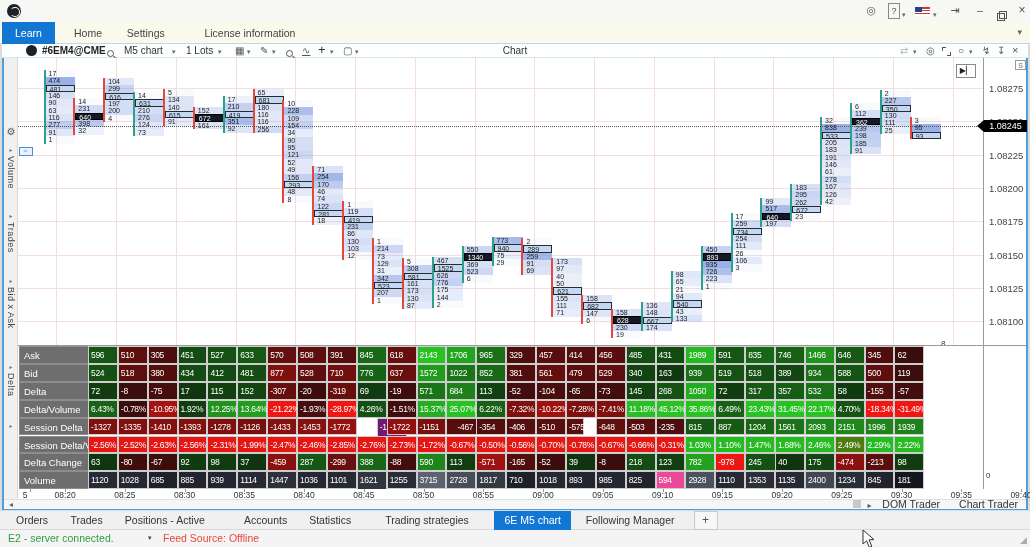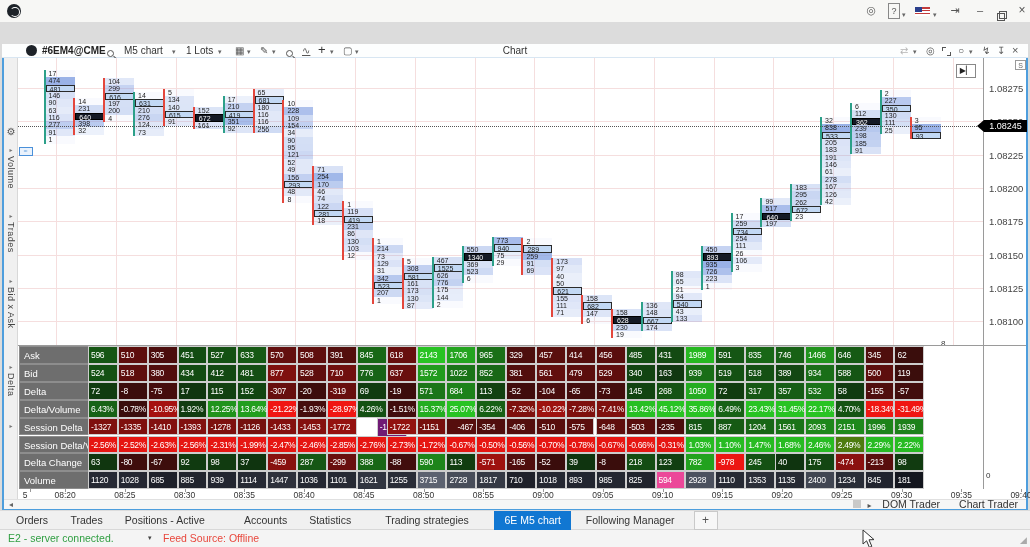--- a/index.html
+++ b/index.html
@@ -95,20 +95,29 @@
     <span class="abs tb-ico" style="left:888px;width:12px;border:1px solid #888;font-size:9px;">?</span>
     <span class="abs tb-ico caret" style="left:902px;top:7px;">▾</span>
     <span class="abs mini-flag" style="left:915px;"></span>
     <span class="abs tb-ico caret" style="left:933px;top:7px;">▾</span>
     <span class="abs tb-ico" style="left:948px;width:14px;">⇥</span>
     <span class="abs tb-ico" style="left:973px;width:14px;">–</span>
     <span class="abs ic-rest" style="left:997px;top:6px;"></span>
     <span class="abs tb-ico" style="left:1015px;width:14px;font-size:12px;">×</span>
   </div>
 
+  <div class="abs" id="ribbon">
+    <div id="ribbon-tabs">
+        <div class="rtab active" style="left: 2px;">Learn</div>
+        <div class="rtab" style="left: 61px;">Home</div>
+        <div class="rtab" style="left: 113.8px;">Settings</div>
+        <div class="rtab" style="left: 191.4px;">License information</div>
+      </div>
+    <span class="abs" id="ribbon-collapse">▾</span>
+  </div>
 
   <div class="abs" id="chartwin"></div>
 
   <div class="abs" id="wheader">
     <span class="wh-item" style="left:24px;top:1px;">
         <span class="abs" style="width:11px;height:11px;border-radius:50%;background:#1d2228;"></span>
       </span>
     <span class="wh-item" style="left:40px;font-weight:bold;color:#222;">#6EM4@CME</span>
     <span class="wh-item" style="left:105px;top:3px;"><span class="lens"></span></span>
     <span class="wh-item" style="left:122px;">M5 chart</span>
@@ -579,21 +588,21 @@
       <div class="tcell" style="left: 326.96px; top: 399.7px; width: 29.87px; height: 17.9px; background: rgb(240, 22, 18);">-28.97%</div>
       <div class="tcell" style="left: 356.83px; top: 399.7px; width: 29.87px; height: 17.9px; background: rgb(20, 80, 19);">4.26%</div>
       <div class="tcell" style="left: 386.7px; top: 399.7px; width: 29.87px; height: 17.9px; background: rgb(64, 13, 13);">-1.51%</div>
       <div class="tcell" style="left: 416.57px; top: 399.7px; width: 29.87px; height: 17.9px; background: rgb(36, 173, 32);">15.37%</div>
       <div class="tcell" style="left: 446.44px; top: 399.7px; width: 29.87px; height: 17.9px; background: rgb(40, 195, 35);">25.07%</div>
       <div class="tcell" style="left: 476.31px; top: 399.7px; width: 29.87px; height: 17.9px; background: rgb(23, 96, 21);">6.22%</div>
       <div class="tcell" style="left: 506.18px; top: 399.7px; width: 29.87px; height: 17.9px; background: rgb(126, 16, 14);">-7.32%</div>
       <div class="tcell" style="left: 536.05px; top: 399.7px; width: 29.87px; height: 17.9px; background: rgb(157, 18, 15);">-10.22%</div>
       <div class="tcell" style="left: 565.92px; top: 399.7px; width: 29.87px; height: 17.9px; background: rgb(126, 16, 14);">-7.28%</div>
       <div class="tcell" style="left: 595.79px; top: 399.7px; width: 29.87px; height: 17.9px; background: rgb(127, 16, 14);">-7.41%</div>
-      <div class="tcell" style="left: 625.66px; top: 399.7px; width: 29.87px; height: 17.9px; background: rgb(39, 191, 35);">13.42%</div>
+      <div class="tcell" style="left: 625.66px; top: 399.7px; width: 29.87px; height: 17.9px; background: rgb(39, 191, 35);">11.18%</div>
       <div class="tcell" style="left: 655.53px; top: 399.7px; width: 29.87px; height: 17.9px; background: rgb(40, 195, 35);">45.12%</div>
       <div class="tcell" style="left: 685.4px; top: 399.7px; width: 29.87px; height: 17.9px; background: rgb(40, 195, 35);">35.86%</div>
       <div class="tcell" style="left: 715.27px; top: 399.7px; width: 29.87px; height: 17.9px; background: rgb(23, 98, 22);">6.49%</div>
       <div class="tcell" style="left: 745.14px; top: 399.7px; width: 29.87px; height: 17.9px; background: rgb(40, 195, 35);">23.43%</div>
       <div class="tcell" style="left: 775.01px; top: 399.7px; width: 29.87px; height: 17.9px; background: rgb(40, 195, 35);">31.45%</div>
       <div class="tcell" style="left: 804.88px; top: 399.7px; width: 29.87px; height: 17.9px; background: rgb(40, 195, 35);">22.17%</div>
       <div class="tcell" style="left: 834.75px; top: 399.7px; width: 29.87px; height: 17.9px; background: rgb(21, 83, 19);">4.70%</div>
       <div class="tcell" style="left: 864.62px; top: 399.7px; width: 29.87px; height: 17.9px; background: rgb(240, 22, 18);">-18.34%</div>
       <div class="tcell" style="left: 894.49px; top: 399.7px; width: 29.87px; height: 17.9px; background: rgb(240, 22, 18);">-31.49%</div>
       <div class="rowlabel" style="top: 417.6px; height: 17.9px;">Session Delta</div>
@@ -606,21 +615,21 @@
       <div class="tcell" style="left: 267.22px; top: 417.6px; width: 29.87px; height: 17.9px; background: rgb(132, 16, 15);">-1433</div>
       <div class="tcell" style="left: 297.09px; top: 417.6px; width: 29.87px; height: 17.9px; background: rgb(133, 16, 15);">-1453</div>
       <div class="tcell" style="left: 326.96px; top: 417.6px; width: 29.87px; height: 17.9px; background: rgb(148, 17, 15);">-1772</div>
       <div class="tcell" style="left: 356.83px; top: 417.6px; width: 29.87px; height: 30px; background: #701a75; margin-left: 20px;">-1703</div>
       <div class="tcell" style="left: 386.7px; top: 417.6px; width: 29.87px; height: 17.9px; background: rgb(146, 17, 15);">-1722</div>
       <div class="tcell" style="left: 416.57px; top: 417.6px; width: 29.87px; height: 17.9px; background: rgb(119, 16, 14);">-1151</div>
       <div class="tcell" style="left: 446.44px; top: 417.6px; width: 40px; height: 17.9px; background: rgb(86, 14, 13); padding-left: 10px;">-467</div>
       <div class="tcell" style="left: 476.31px; top: 417.6px; width: 29.87px; height: 17.9px; background: rgb(80, 14, 13);">-354</div>
       <div class="tcell" style="left: 506.18px; top: 417.6px; width: 29.87px; height: 17.9px; background: rgb(83, 14, 13);">-406</div>
       <div class="tcell" style="left: 536.05px; top: 417.6px; width: 29.87px; height: 17.9px; background: rgb(88, 14, 13);">-510</div>
-      <div class="tcell" style="left: 565.92px; top: 417.6px; width: 28px; height: 17.9px; background: rgb(91, 14, 13);">-575</div>
+      <div class="tcell" style="left: 565.92px; top: 417.6px; width: 18px; height: 17.9px; background: rgb(91, 14, 13);">-575</div>
       <div class="tcell" style="left: 595.79px; top: 417.6px; width: 29.87px; height: 17.9px; background: rgb(94, 14, 13);">-648</div>
       <div class="tcell" style="left: 625.66px; top: 417.6px; width: 29.87px; height: 17.9px; background: rgb(88, 14, 13);">-503</div>
       <div class="tcell" style="left: 655.53px; top: 417.6px; width: 29.87px; height: 17.9px; background: rgb(75, 13, 13);">-235</div>
       <div class="tcell" style="left: 685.4px; top: 417.6px; width: 29.87px; height: 17.9px; background: rgb(21, 87, 20);">815</div>
       <div class="tcell" style="left: 715.27px; top: 417.6px; width: 29.87px; height: 17.9px; background: rgb(22, 90, 20);">887</div>
       <div class="tcell" style="left: 745.14px; top: 417.6px; width: 29.87px; height: 17.9px; background: rgb(24, 102, 22);">1204</div>
       <div class="tcell" style="left: 775.01px; top: 417.6px; width: 29.87px; height: 17.9px; background: rgb(26, 115, 24);">1561</div>
       <div class="tcell" style="left: 804.88px; top: 417.6px; width: 29.87px; height: 17.9px; background: rgb(30, 135, 27);">2093</div>
       <div class="tcell" style="left: 834.75px; top: 417.6px; width: 29.87px; height: 17.9px; background: rgb(30, 137, 27);">2151</div>
       <div class="tcell" style="left: 864.62px; top: 417.6px; width: 29.87px; height: 17.9px; background: rgb(29, 131, 26);">1996</div>

